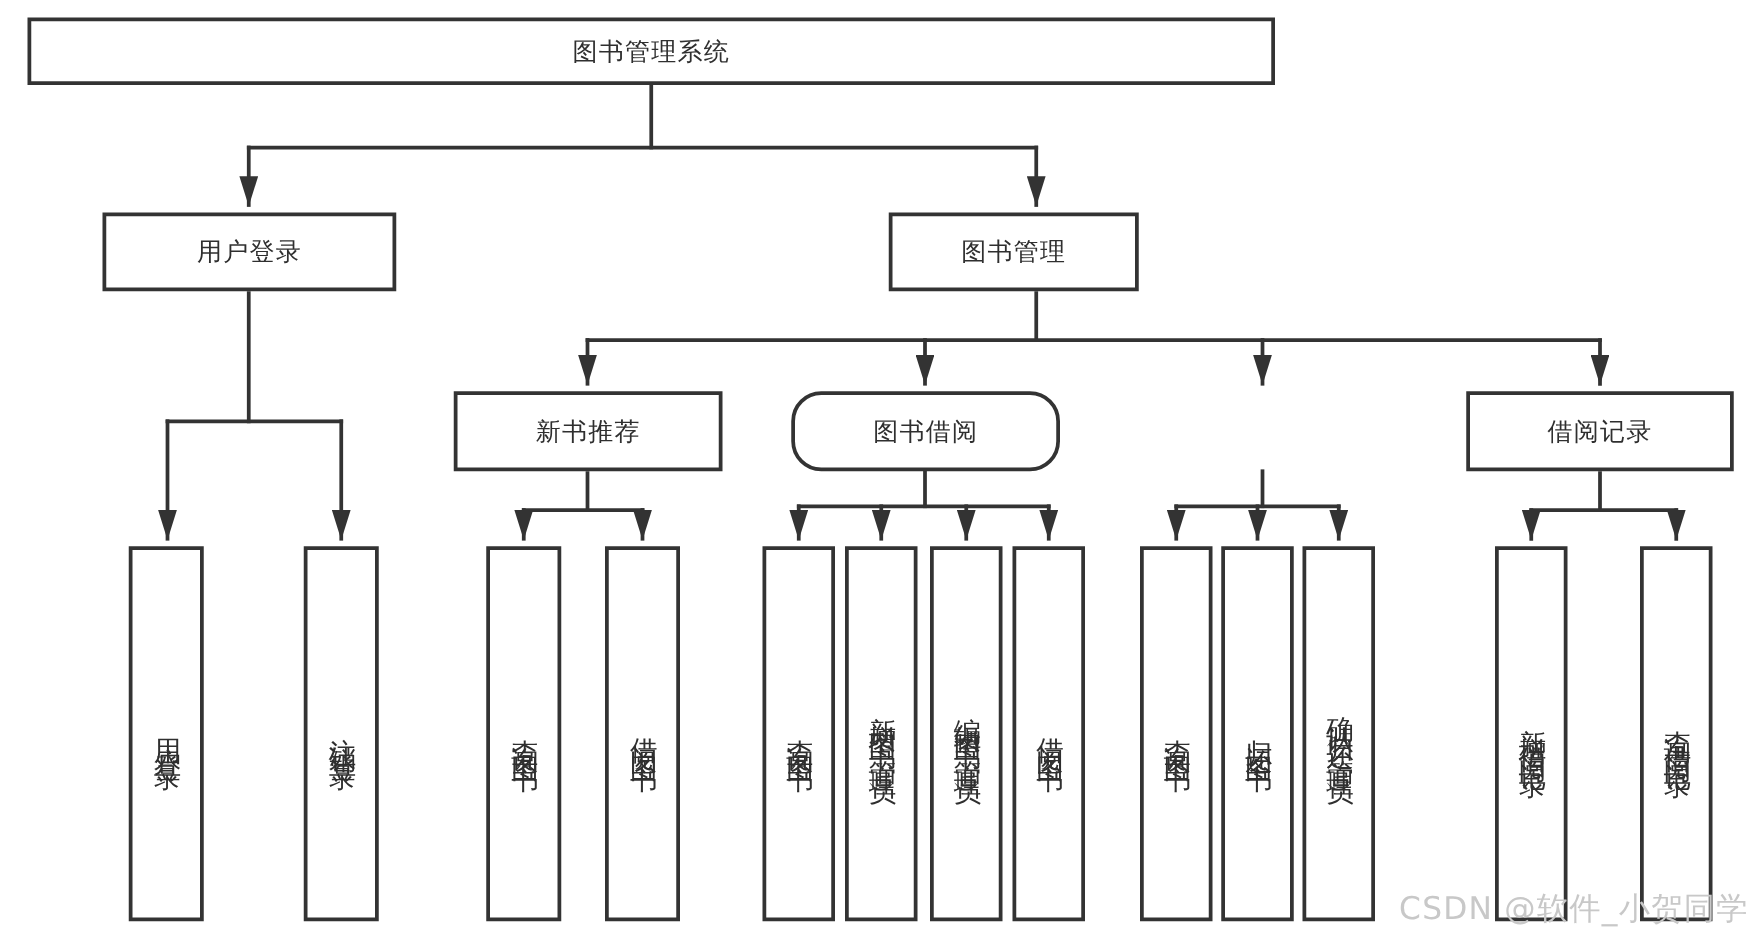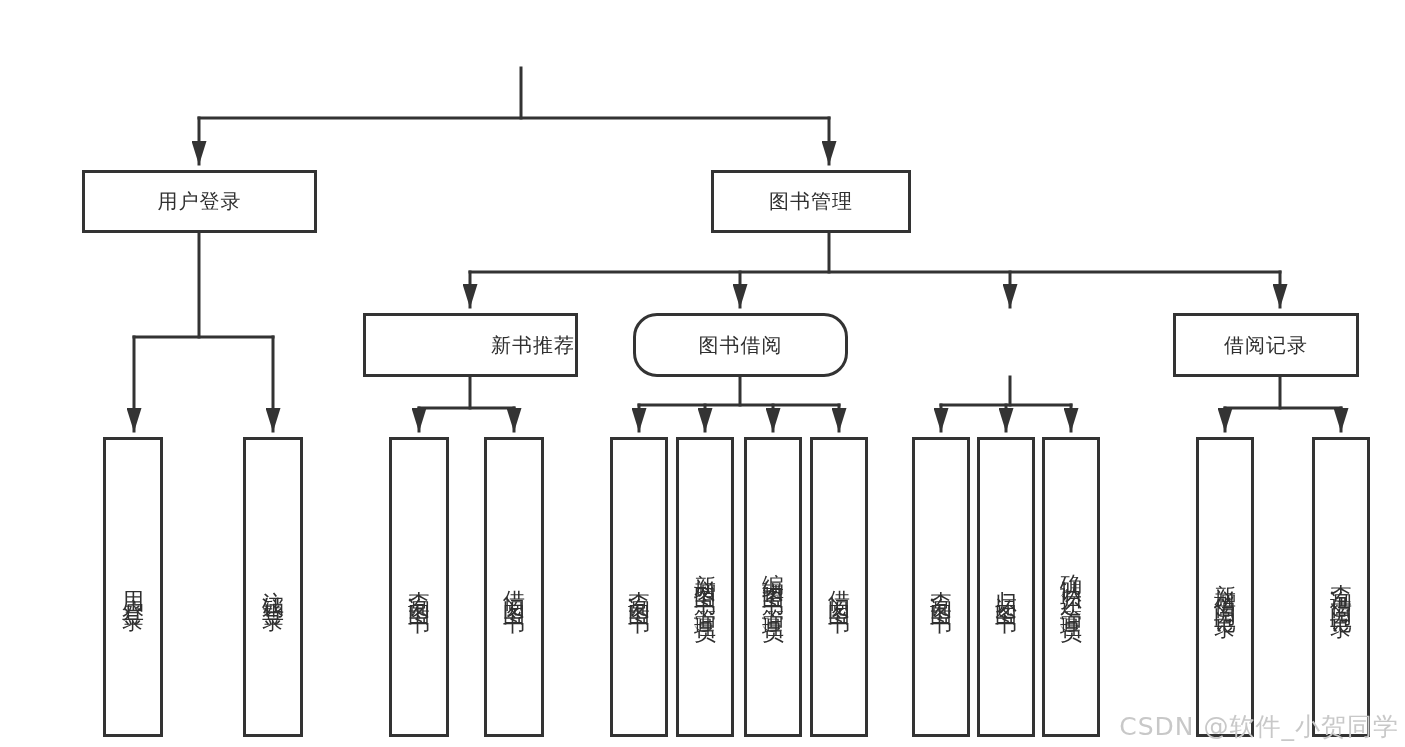--- a/index.html
+++ b/index.html
@@ -115,35 +115,38 @@
     <path class="ln arr" d="M941 405 V431"></path>
     <path class="ln arr" d="M1006 405 V431"></path>
     <path class="ln arr" d="M1071 405 V431"></path>
 
     <path class="ln" d="M1280 377 V408"></path>
     <path class="ln" d="M1225 408 H1341"></path>
     <path class="ln arr" d="M1225 408 V431"></path>
     <path class="ln arr" d="M1341 408 V431"></path>
   </svg>
 
+  <div class="hbox" style="left:22px; top:14px; width:998px; height:54px;">
+    <span>图书管理系统</span>
+  </div>
 
   <div class="hbox" style="left:82px; top:170px; width:235px; height:63px;">
     <span>用户登录</span>
   </div>
   <div class="hbox" style="left:711px; top:170px; width:200px; height:63px;text-align:right;">
     <span>图书管理</span>
   </div>
 
-  <div class="hbox" style="left:363px; top:313px; width:215px; height:64px;justify-content:flex-end;">
+  <div class="hbox" style="left:363px; top:313px; width:215px; height:64px;">
     <span>新书推荐</span>
   </div>
   <div class="hbox" style="left:633px; top:313px; width:215px; height:64px;border-radius:24px;">
     <span>图书借阅</span>
   </div>
-  <div class="hbox" style="left:1173px; top:313px; width:186px; height:64px;">
+  <div class="hbox" style="left:1173px; top:313px; width:214px; height:64px;">
     <span>借阅记录</span>
   </div>
 
   <div class="vbox" style="left:103px; top:437px; width:60px; height:300px;">
     <span class="vlabel">用户登录</span>
   </div>
   <div class="vbox" style="left:243px; top:437px; width:60px; height:300px;">
     <span class="vlabel">注销登录</span>
   </div>
 

